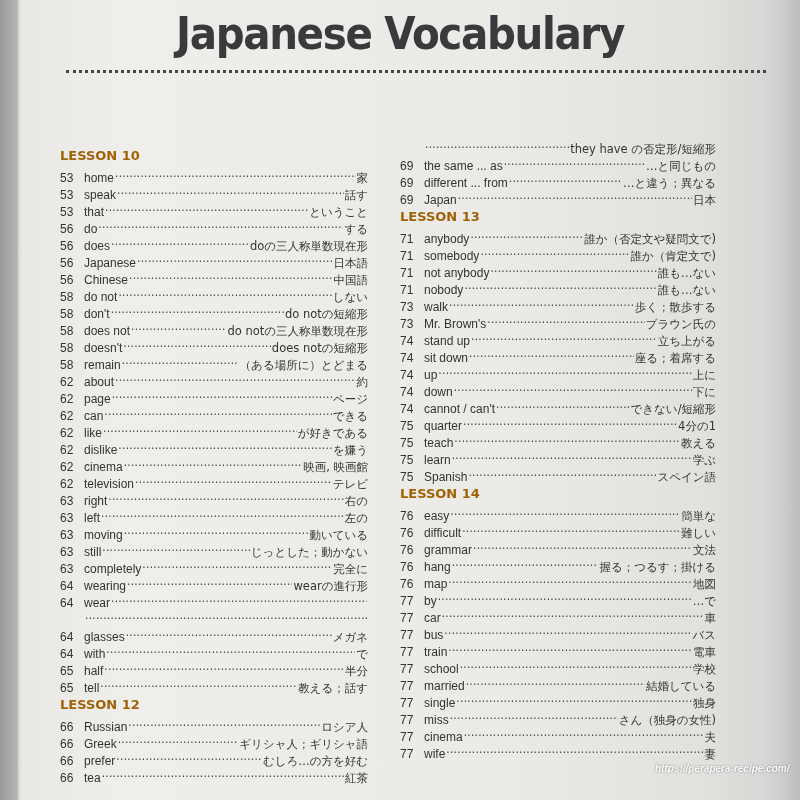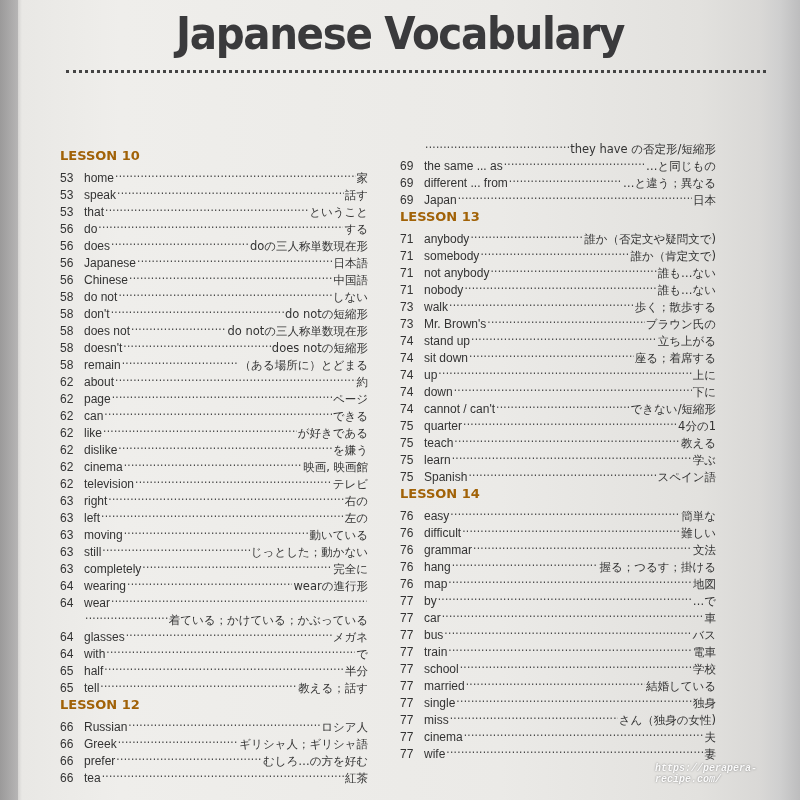--- a/index.html
+++ b/index.html
@@ -41,21 +41,21 @@
   .dots {
     flex: 1 1 auto; overflow: hidden; margin: 0 1px; height: 17px;
     position: relative;
   }
   .dots::after {
     content: "................................................................................................................................................................";
     position: absolute; left: 0; top: 0; letter-spacing: 0.3px; color: #444;
   }
   .ja { flex: 0 0 auto; font-family: "DejaVu Sans", sans-serif; font-size: 11.5px; }
   .watermark {
-    position: absolute; left: 655px; top: 763px; font-family: Liberation Mono, monospace;
+    position: absolute; left: 655px; top: 763px; font-family: Liberation Sans, sans-serif;
     font-style: italic; font-weight: bold; font-size: 10px; color: #fbfbfb;
     text-shadow: 0 0 2px #777;
   }
 </style>
 </head>
 <body>
 
 <div class="page-edge"></div>
 
 <div class="title">Japanese Vocabulary</div>
@@ -215,21 +215,20 @@
     </div>
     <div class="row">
       <span class="num">64</span>
       <span class="en">wear</span>
       <span class="dots"></span>
     </div>
     <div class="row">
       <span class="num"></span>
       <span class="en"></span>
       <span class="dots"></span>
-      <span class="ja">着ている；かけている；かぶっている</span>
     </div>
     <div class="row">
       <span class="num">64</span>
       <span class="en">glasses</span>
       <span class="dots"></span>
       <span class="ja">メガネ</span>
     </div>
     <div class="row">
       <span class="num">64</span>
       <span class="en">with</span>

